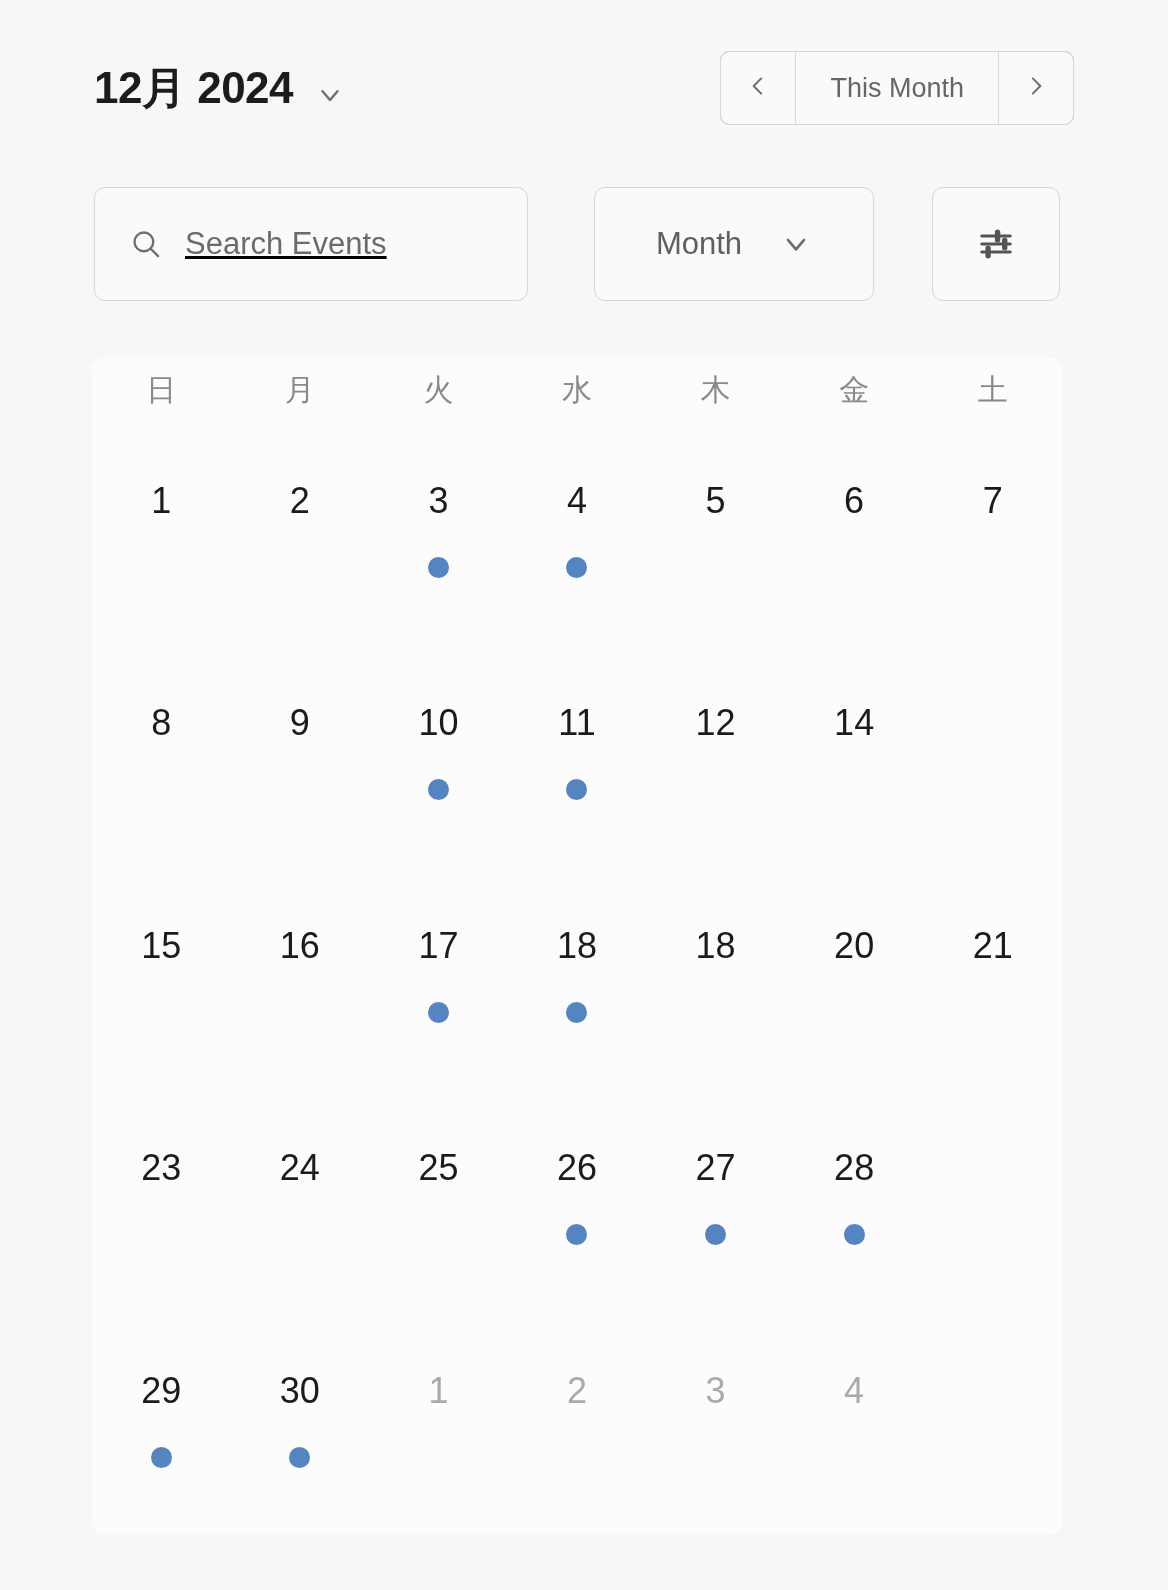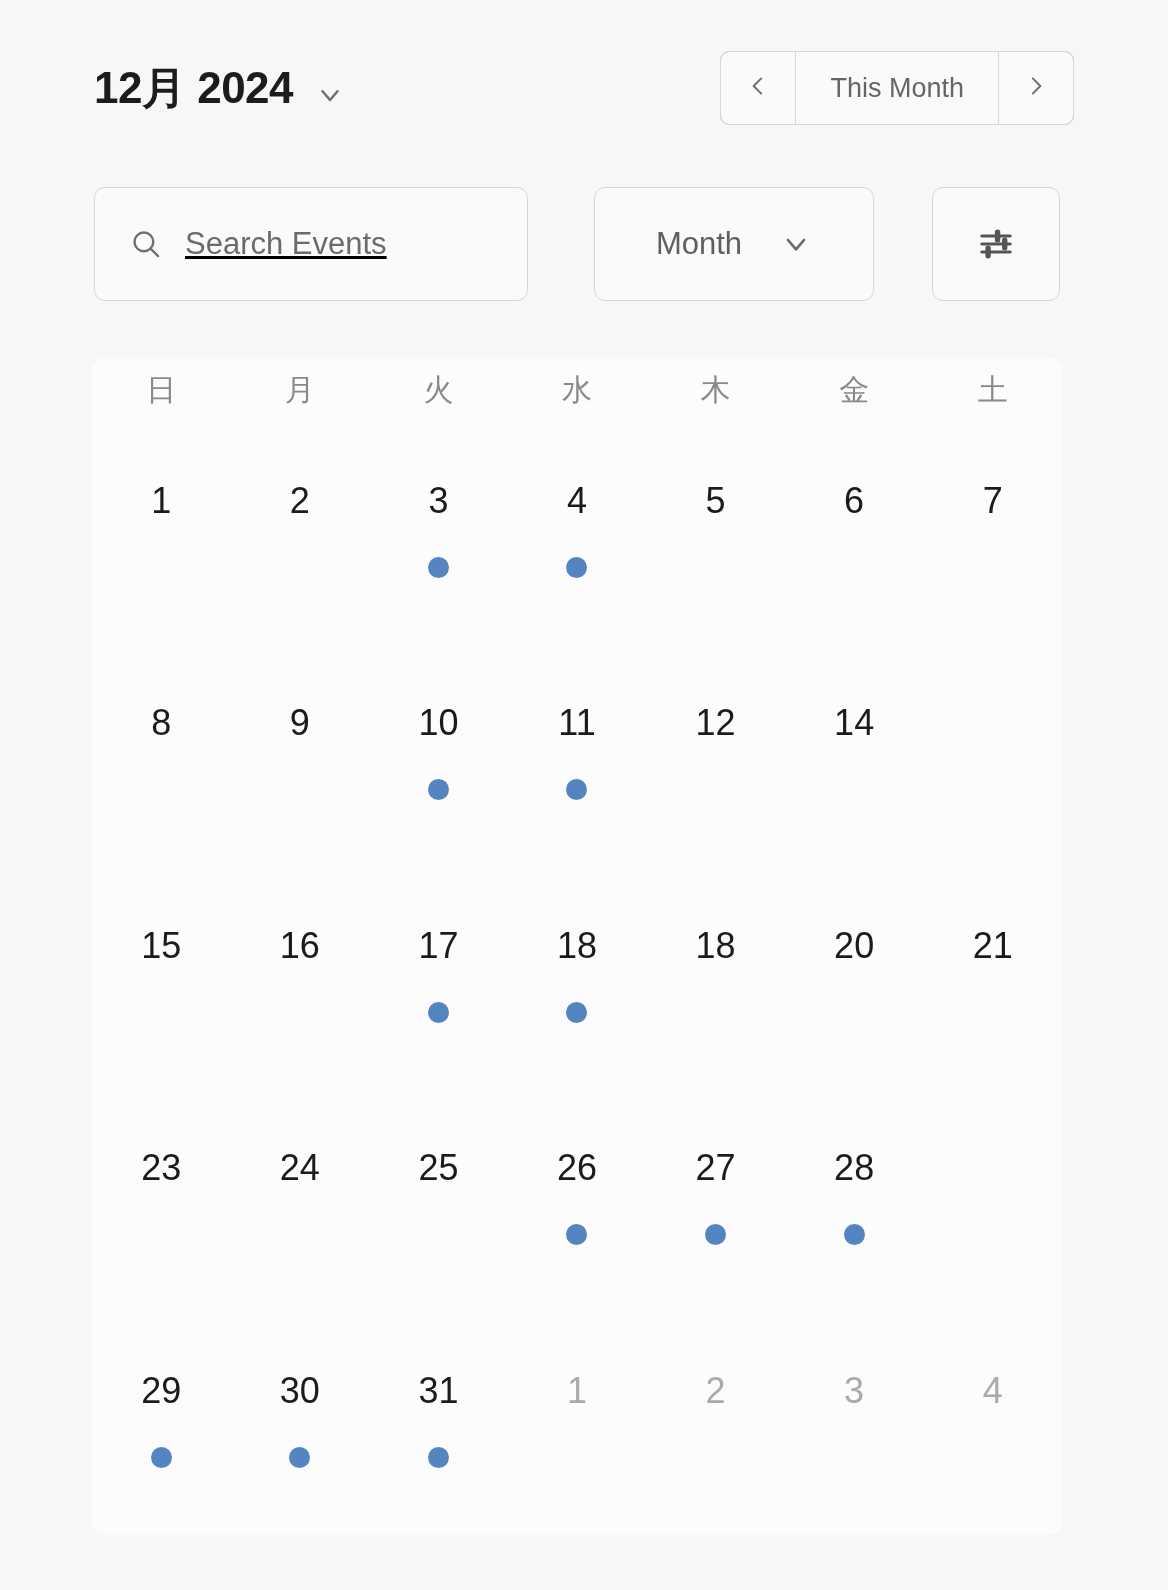--- a/index.html
+++ b/index.html
@@ -425,24 +425,20 @@
         </div>
         <div class="week-row">
           <div class="day-cell">
             <div class="day-number">29</div>
             <div class="event-dot" style="background: rgb(85, 133, 192);"></div>
           </div>
           <div class="day-cell">
             <div class="day-number">30</div>
             <div class="event-dot" style="background: rgb(85, 133, 192);"></div>
           </div>
-          <div class="day-cell">
-            <div class="day-number">31</div>
-            <div class="event-dot" style="background: rgb(85, 133, 192);"></div>
-          </div>
           <div class="day-cell muted">
             <div class="day-number">1</div>
             <div class="event-dot hidden" style="background: rgb(85, 133, 192);"></div>
           </div>
           <div class="day-cell muted">
             <div class="day-number">2</div>
             <div class="event-dot hidden" style="background: rgb(85, 133, 192);"></div>
           </div>
           <div class="day-cell muted">
             <div class="day-number">3</div>

